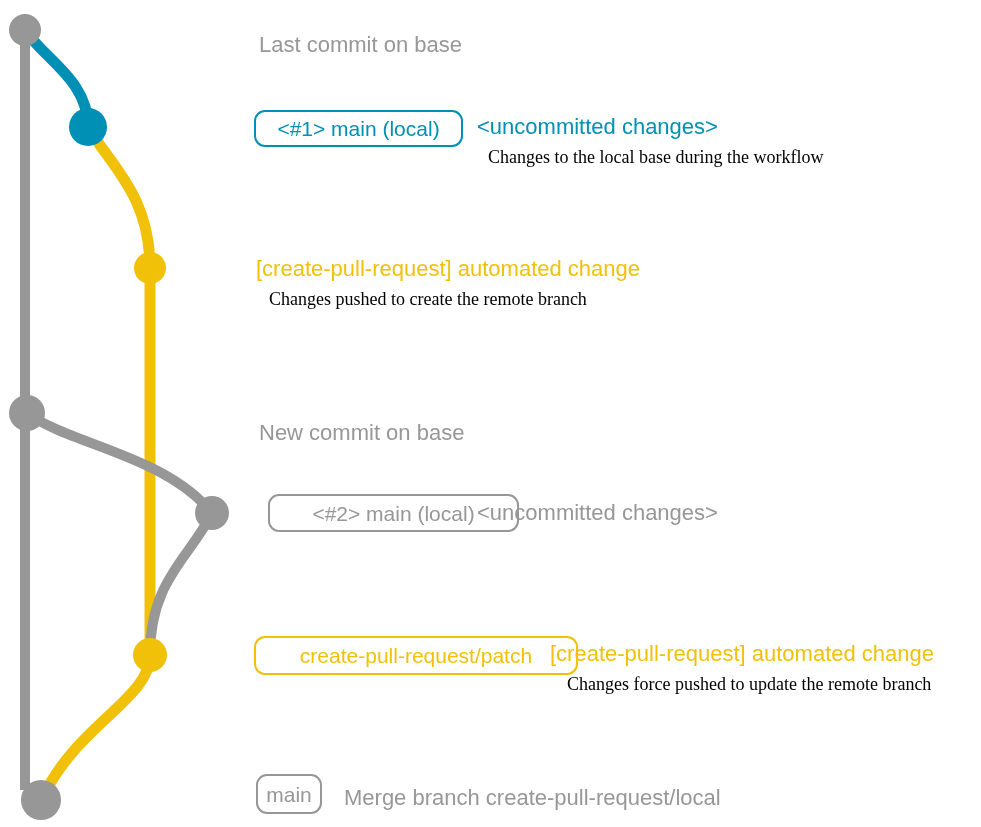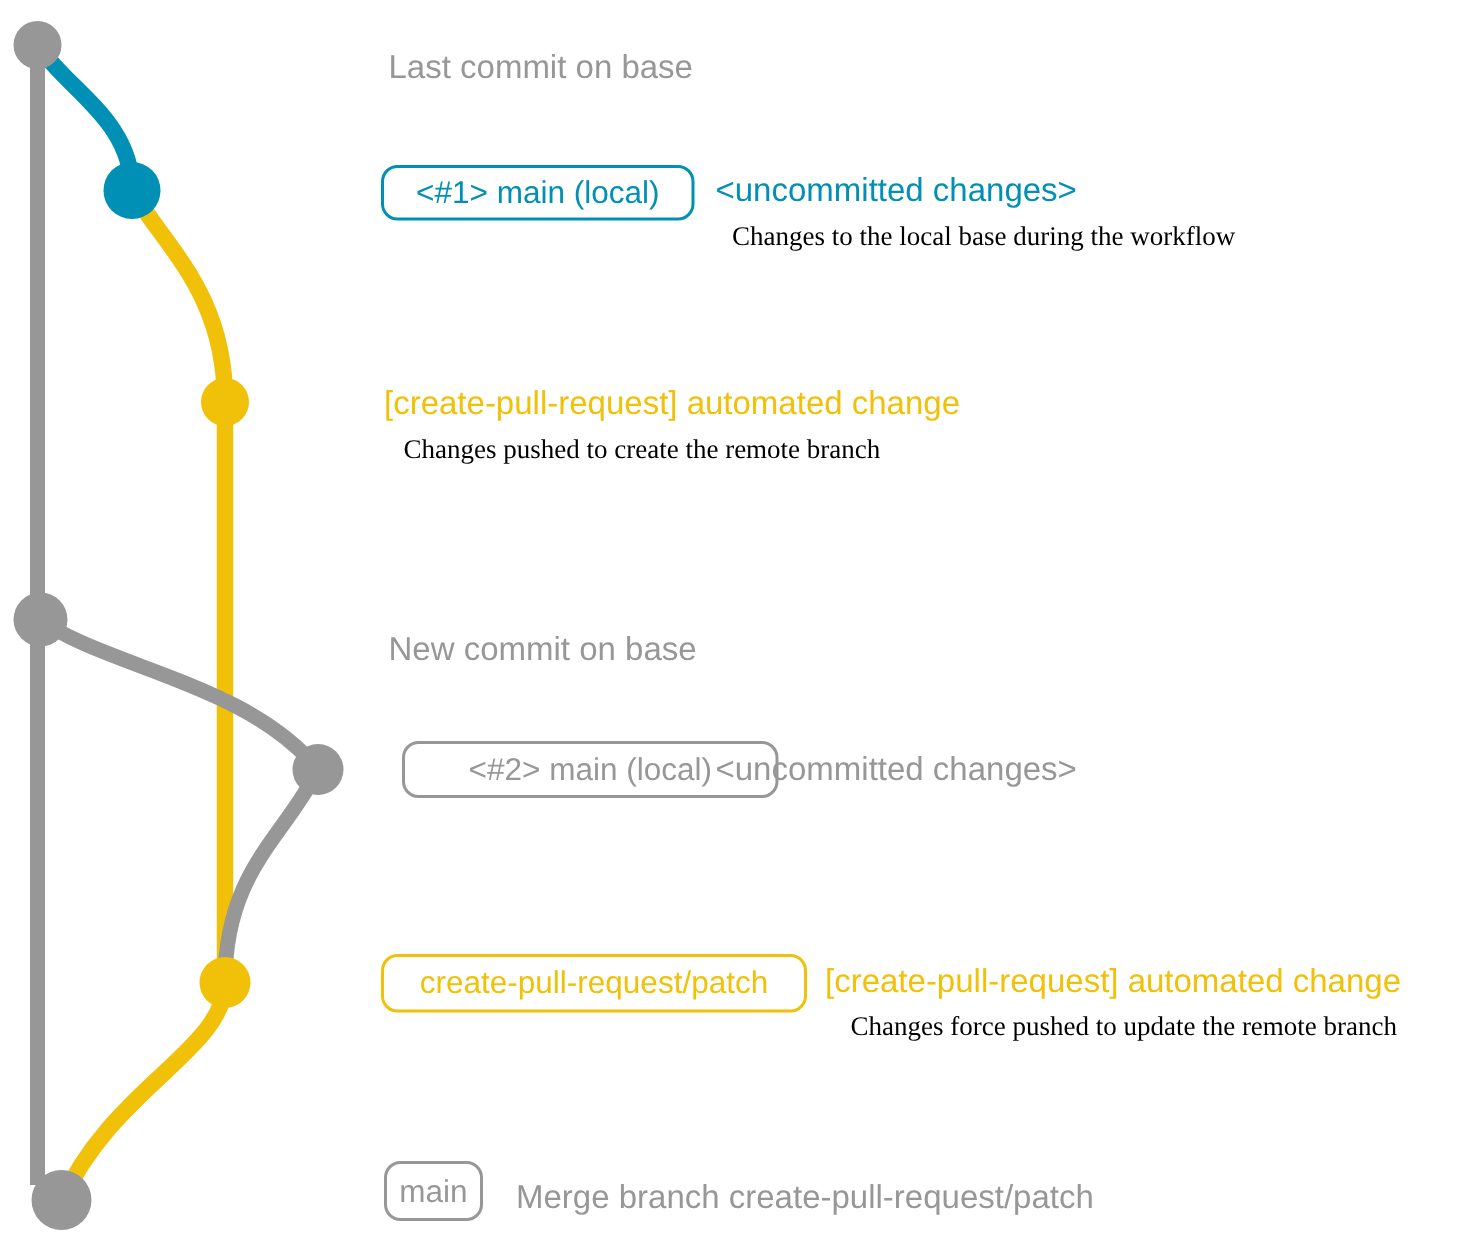--- a/index.html
+++ b/index.html
@@ -75,24 +75,24 @@
   <div class="msg yellow" style="left:256px;top:258px;">[create-pull-request] automated change</div>
   <div class="caption" style="left:269px;top:290px;">Changes pushed to create the remote branch</div>
 
   <div class="note" style="left:259px;top:402px;">New commit on base</div>
 
   <div class="badge gray" style="left:237px;top:494px;width:251px;height:38px;margin-left:31px;">
     <span>&lt;#2&gt; main (local)</span>
   </div>
   <div class="msg gray" style="left:477px;top:502px;">&lt;uncommitted changes&gt;</div>
 
-  <div class="badge yellow" style="left:254px;top:636px;width:284px;height:39px;">
+  <div class="badge yellow" style="left:254px;top:636px;width:324px;height:39px;">
     <span>create-pull-request/patch</span>
   </div>
   <div class="msg yellow" style="left:550px;top:643px;">[create-pull-request] automated change</div>
   <div class="caption" style="left:567px;top:675px;text-align:right;">Changes force pushed to update the remote branch</div>
 
   <div class="badge gray" style="left:256px;top:774px;width:66px;height:40px;">
     <span>main</span>
   </div>
-  <div class="msg gray" style="left:344px;top:787px;">Merge branch create-pull-request/patch</div>
+  <div class="msg gray" style="left:344px;top:787px;">Merge branch create-pull-request/local</div>
 
 </div>
 
 </body></html>

